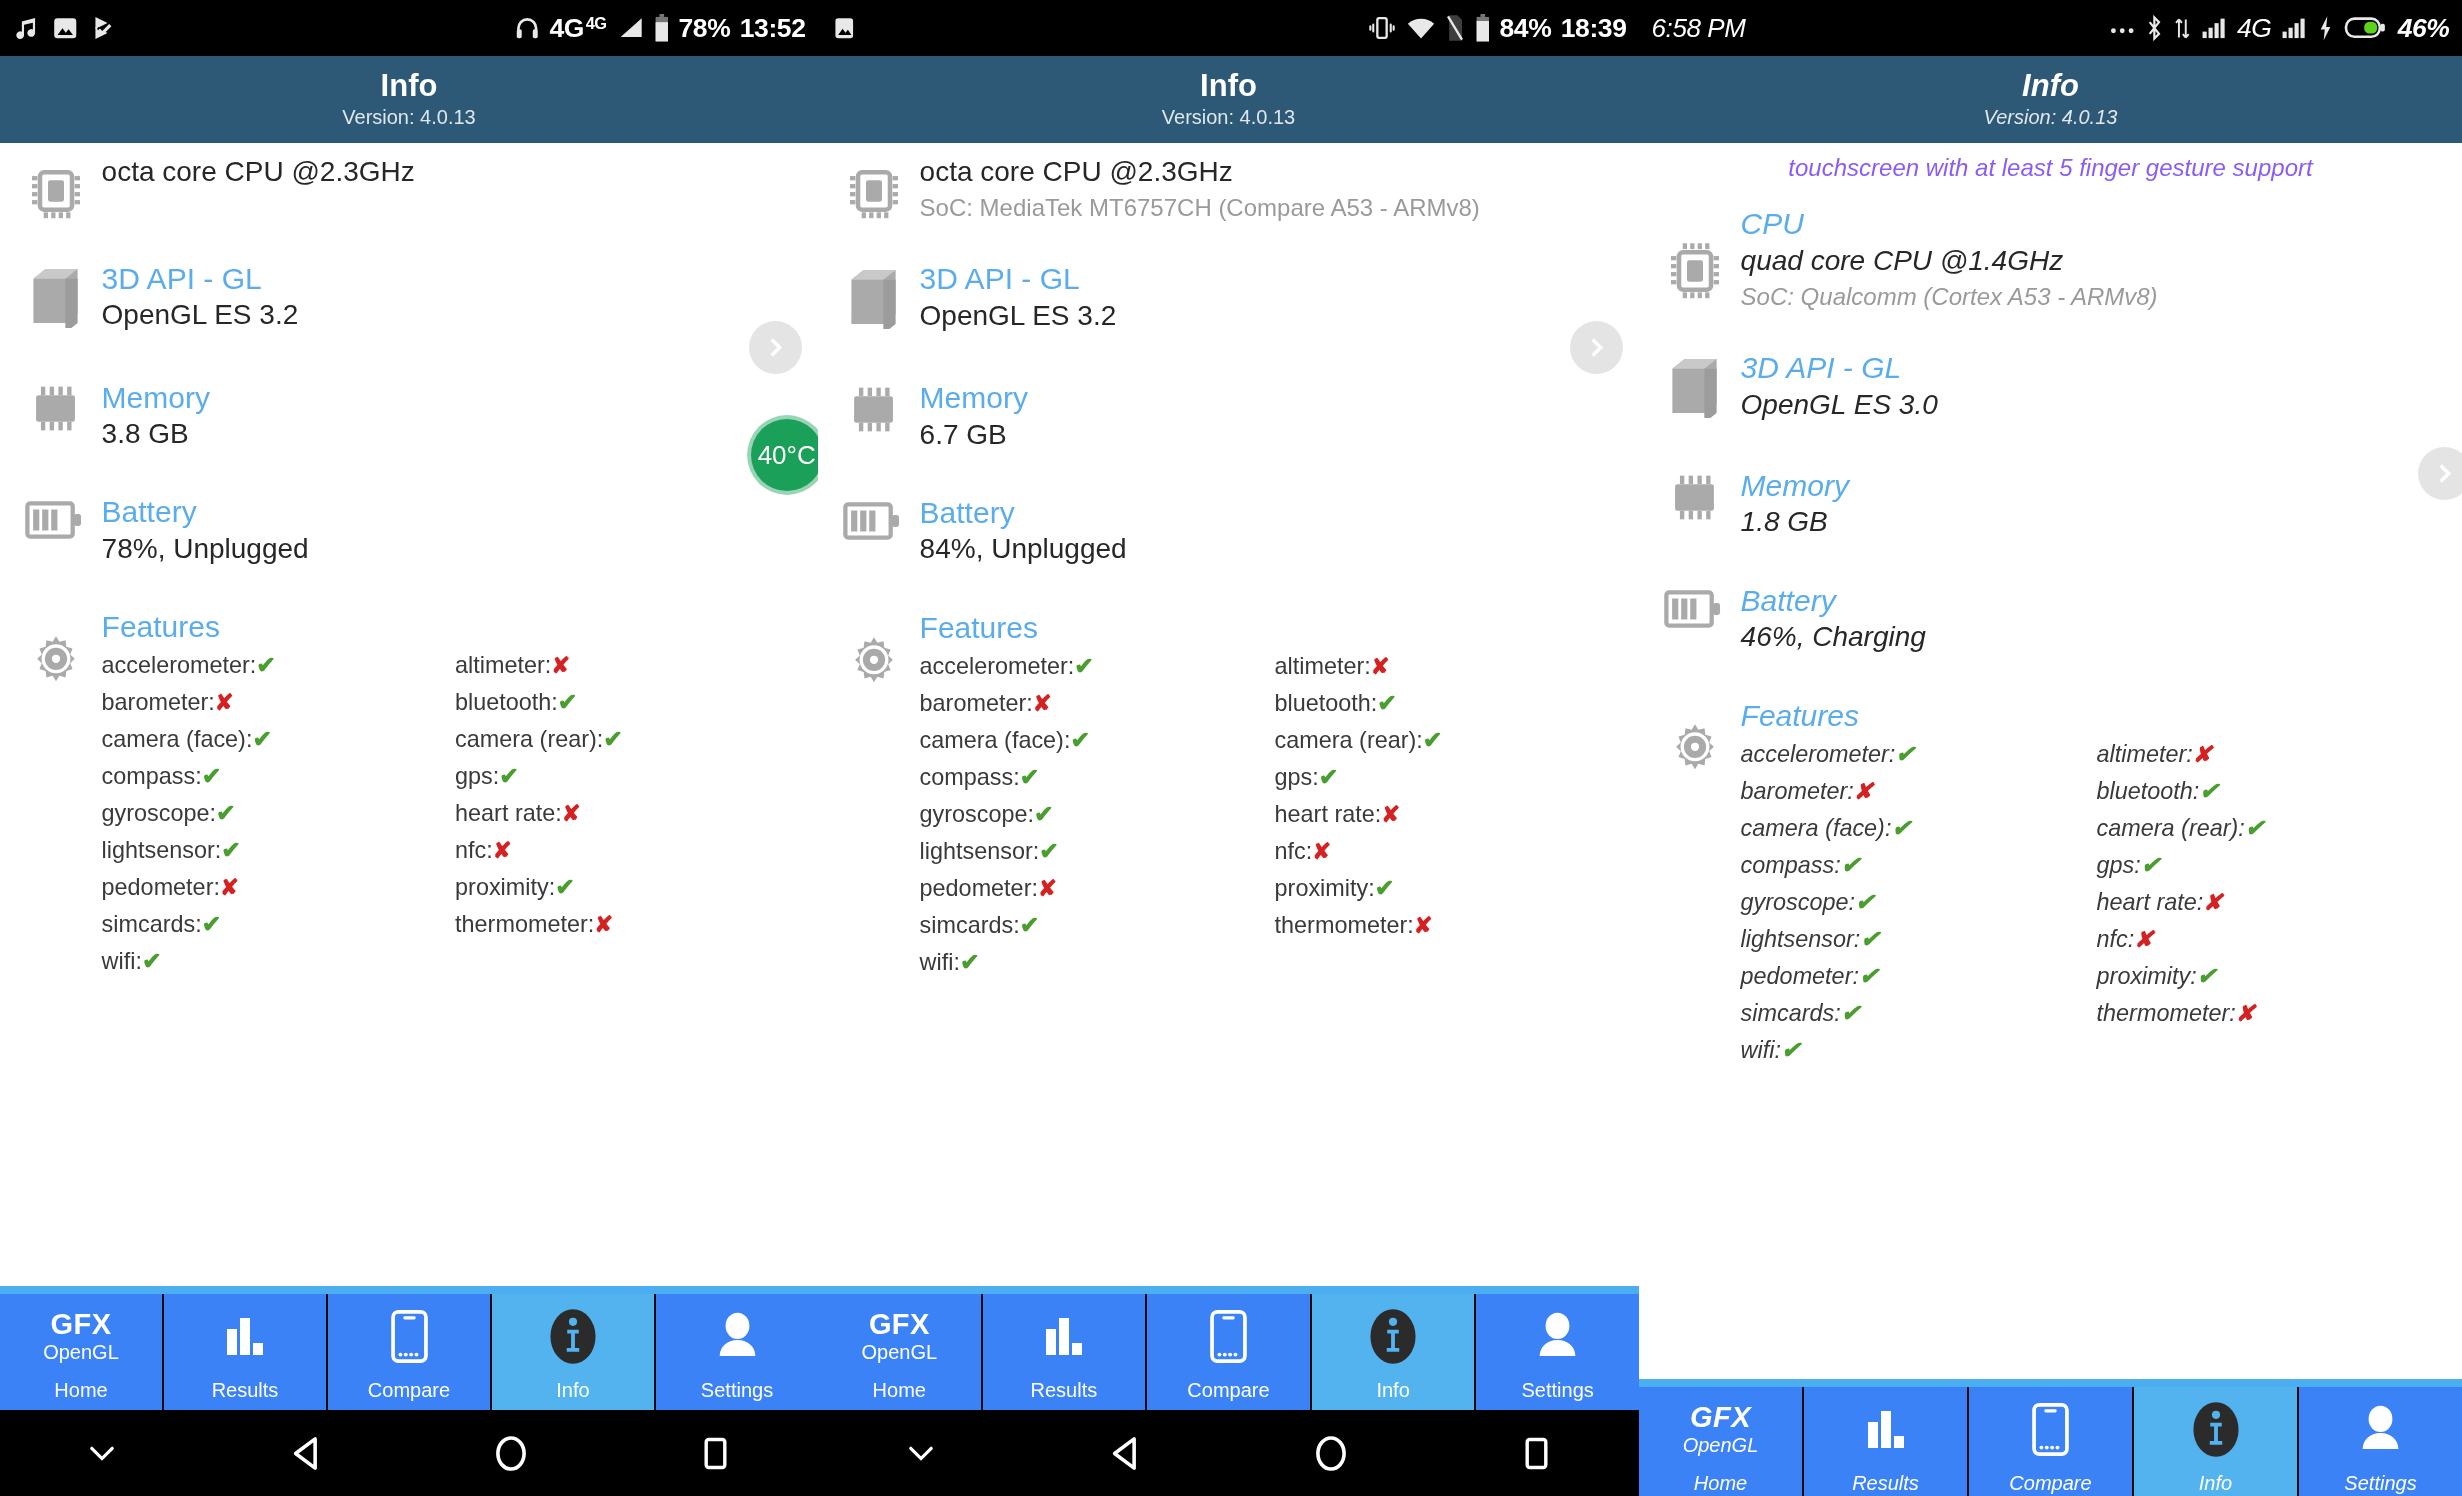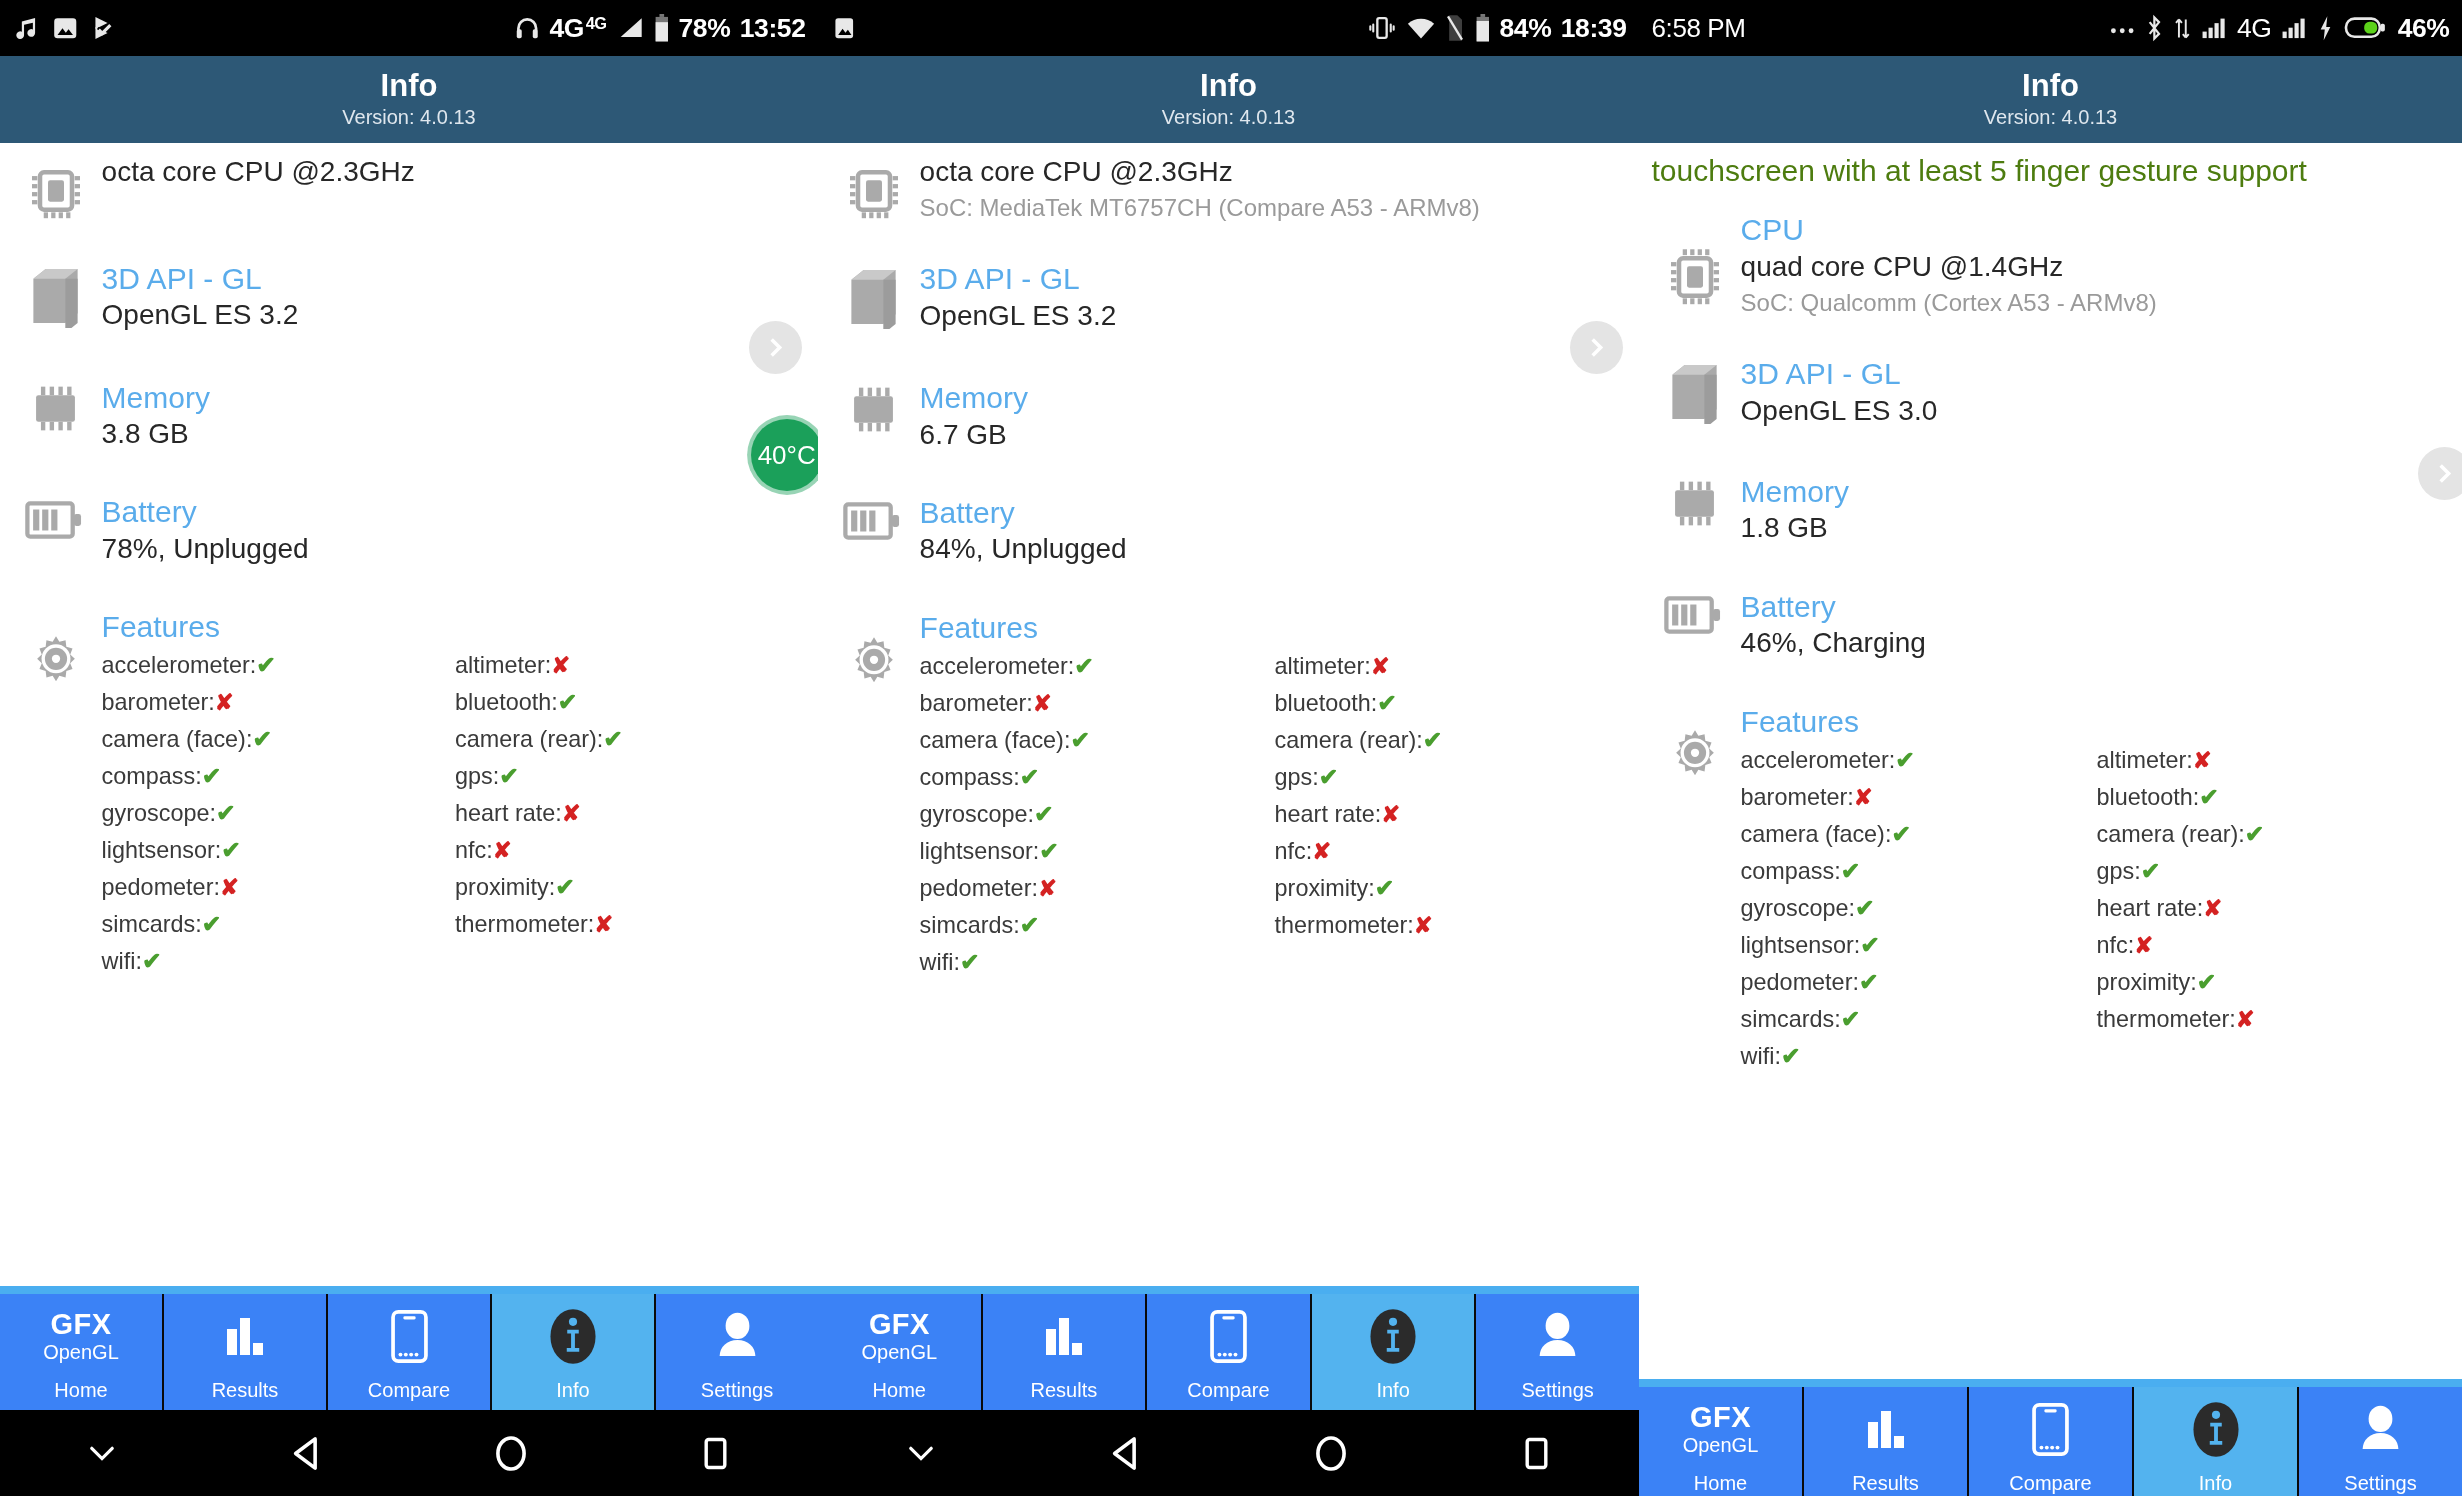--- a/index.html
+++ b/index.html
@@ -16,21 +16,21 @@
   }
   .screen {
     position: relative;
     height: 1496px;
     background: #ffffff;
     overflow: hidden;
     flex: 0 0 auto;
   }
   .screen.p1 { width: 818px; }
   .screen.p2 { width: 821px; }
-  .screen.p3 { width: 823px; }
+  .screen.p3 { width: 823px; font-style: italic; }
 
   
   .statusbar {
     height: 56px;
     background: #000000;
     display: flex;
     align-items: center;
     padding: 0 12.5px;
     color: #ffffff;
   }
@@ -48,22 +48,22 @@
     display: flex; flex-direction: column;
     align-items: center; justify-content: center;
     color: #ffffff;
   }
   .appbar .title { font-size: 31px; font-weight: 700; line-height: 1.05; }
   .appbar .ver { font-size: 20px; font-weight: 400; margin-top: 3.1px; color: #dfe7ee; }
 
   
   .content { position: relative; padding: 0 12.5px; }
   .topline {
-    font-size: 30px; color: #4d7c0f;
-    padding: 11px 0 0 0; white-space: nowrap;
+    font-size: 24px; color: #8b5cf6;
+    padding: 11px 0 0 0; text-align: center; white-space: nowrap;
   }
   .row {
     display: flex; align-items: flex-start;
     padding: 0; margin-top: 14px;
   }
   .icocol {
     width: 86px; min-width: 86px;
     display: flex; justify-content: center; align-items: flex-start;
     padding-top: 4.7px;
   }

